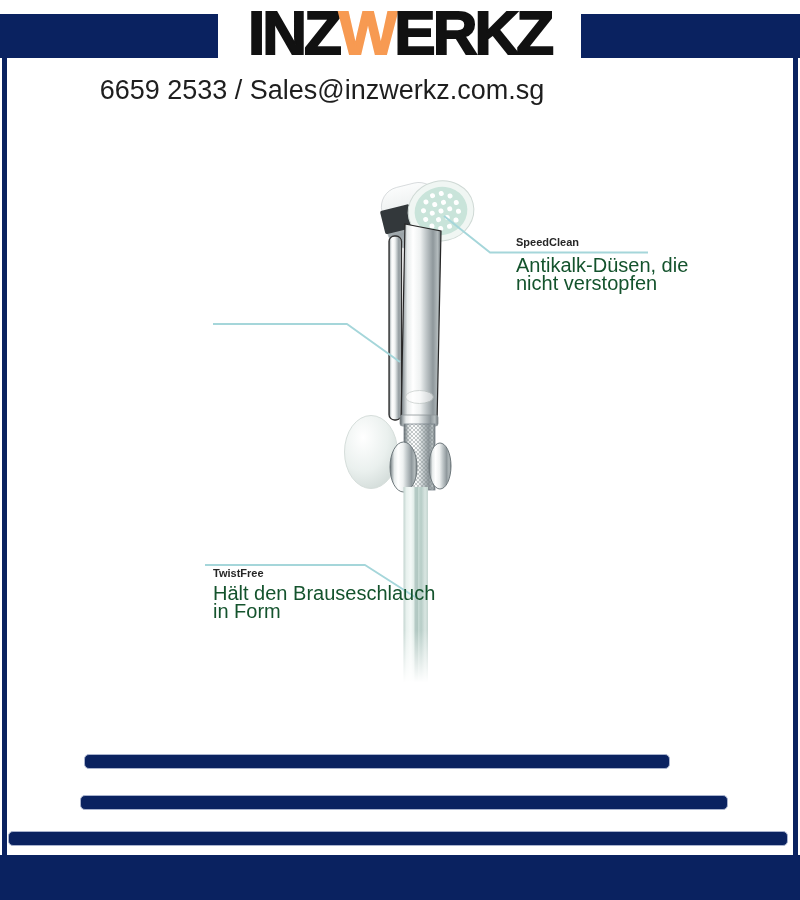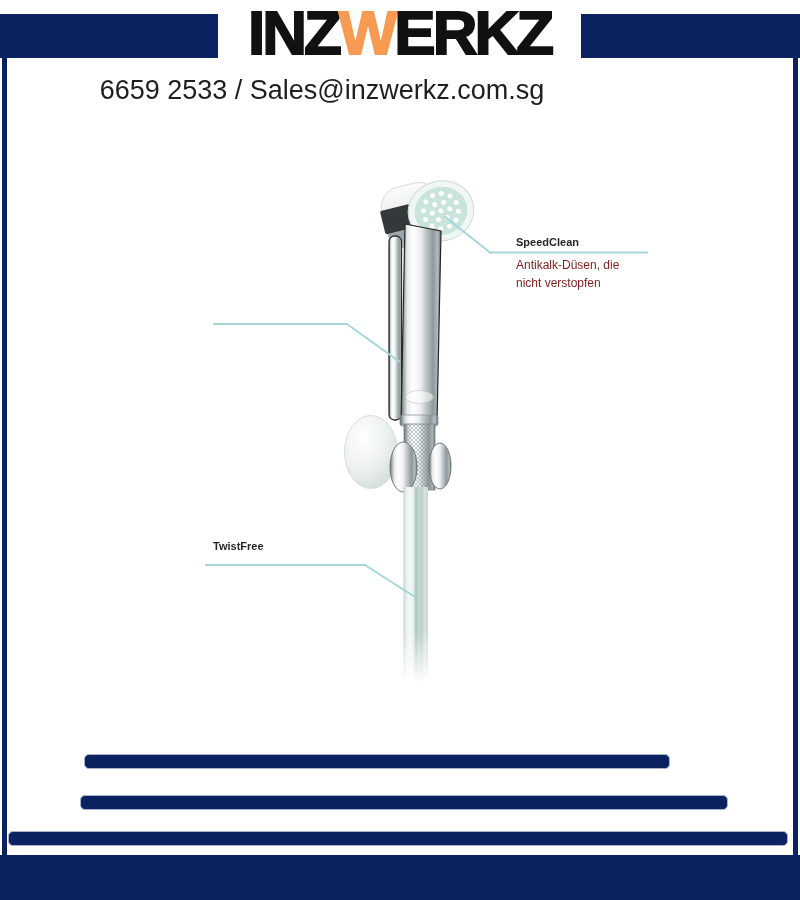--- a/index.html
+++ b/index.html
@@ -29,26 +29,26 @@
   .bar{position:absolute; box-sizing:border-box; height:15px; background:#0a2260;
        border:1px solid #a9b3ce; border-radius:5px;}
   .bar1{left:84px; top:754px; width:586px;}
   .bar2{left:80px; top:795px; width:648px;}
   .bar3{left:8px;  top:831px; width:780px;}
   
   .product-svg{position:absolute; left:0; top:0; width:800px; height:900px;}
   
   .ann{position:absolute; white-space:nowrap;}
   .ann-title{font-size:11px; font-weight:bold; color:#262626; line-height:19px;}
-  .ann-body{font-size:12px; color:#7f1d1d; line-height:17.5px;}
+  .ann-body{font-size:20px; color:#14532d; line-height:17.5px;}
   .ann-speed{left:516px; top:233px;}
   .ann-speed .ann-body{margin-top:5px;}
   .ann-water{left:213px; top:305px;}
   .ann-water .ann-body{margin-top:3px;}
-  .ann-twist{left:213px; top:537px;}
+  .ann-twist{left:213px; top:564px;}
   .ann-twist .ann-body{margin-top:2px;}
 </style>
 </head>
 <body>
 
 <div class="page">
 
   <div class="topbar"></div>
   <div class="logo-box">
     <div class="logo-text"><span class="logo-black">INZ</span><span class="logo-orange">W</span><span class="logo-black">ERKZ</span></div>
@@ -172,20 +172,24 @@
     <div class="ann-title">SpeedClean</div>
     <div class="ann-body">
       <div>Antikalk-Düsen, die</div>
       <div>nicht verstopfen</div>
     </div>
   </div>
 
 
   <div class="ann ann-twist">
     <div class="ann-title">TwistFree</div>
+    <div class="ann-body">
+      <div>Hält den Brauseschlauch</div>
+      <div>in Form</div>
+    </div>
   </div>
 
   <div class="bar bar1"></div>
   <div class="bar bar2"></div>
   <div class="bar bar3"></div>
 
   <div class="footer"></div>
 
 </div>
 

